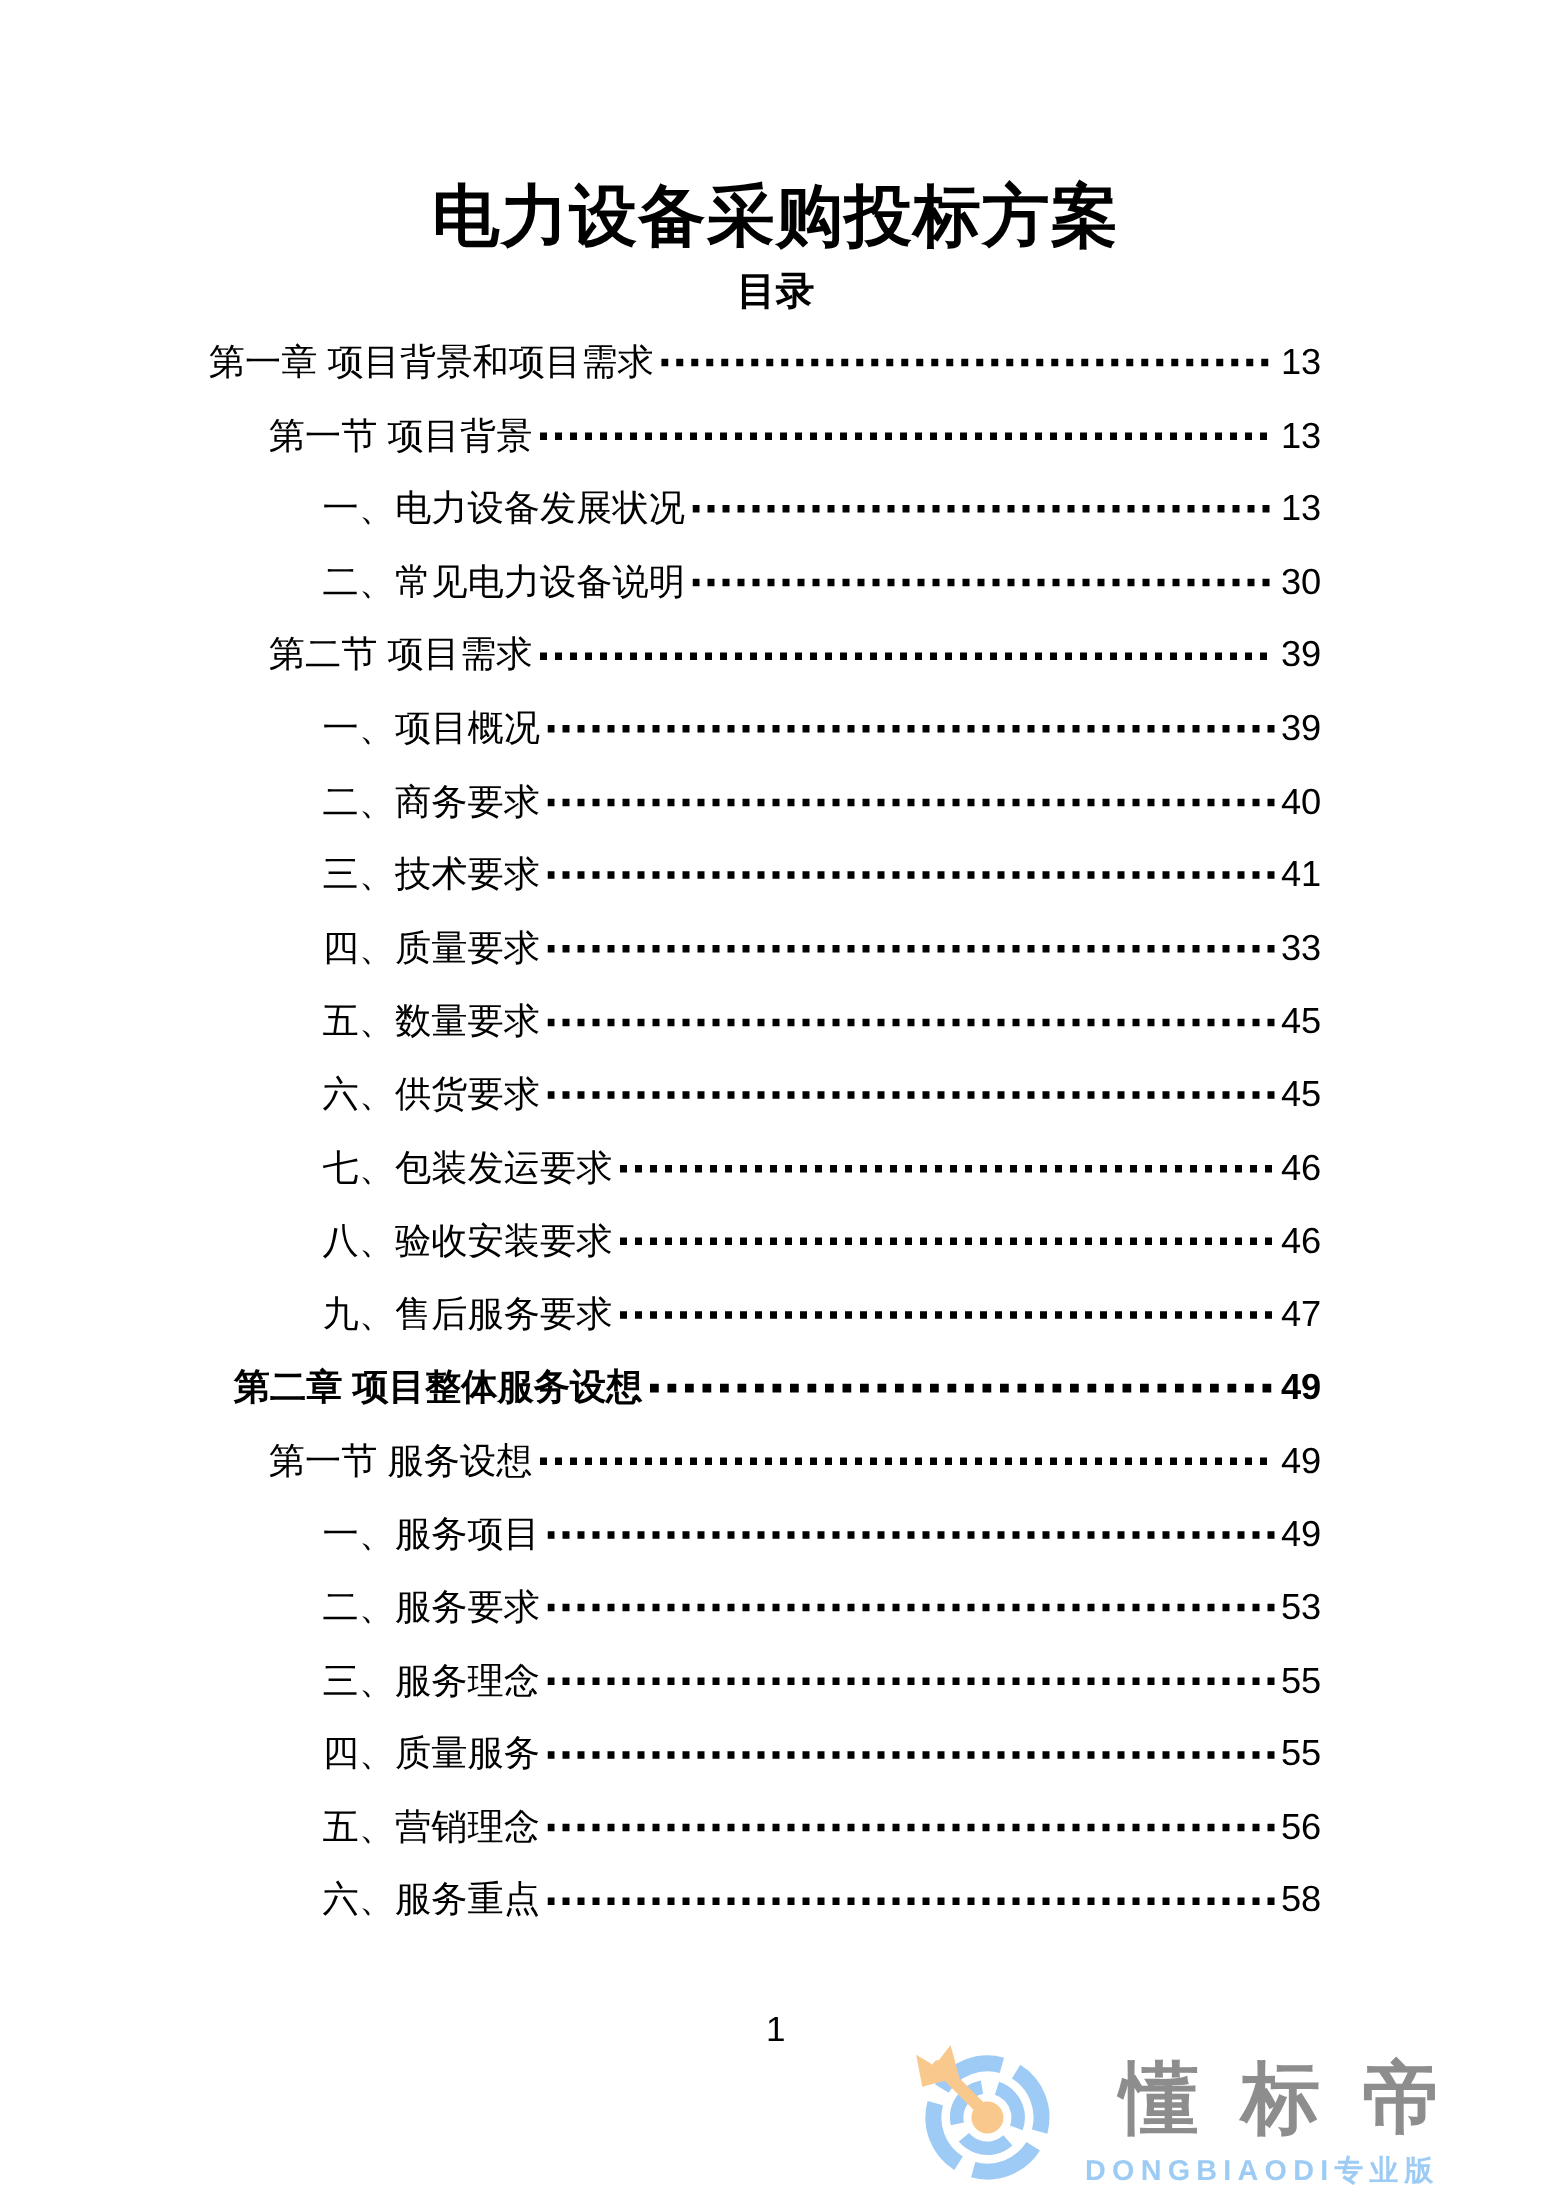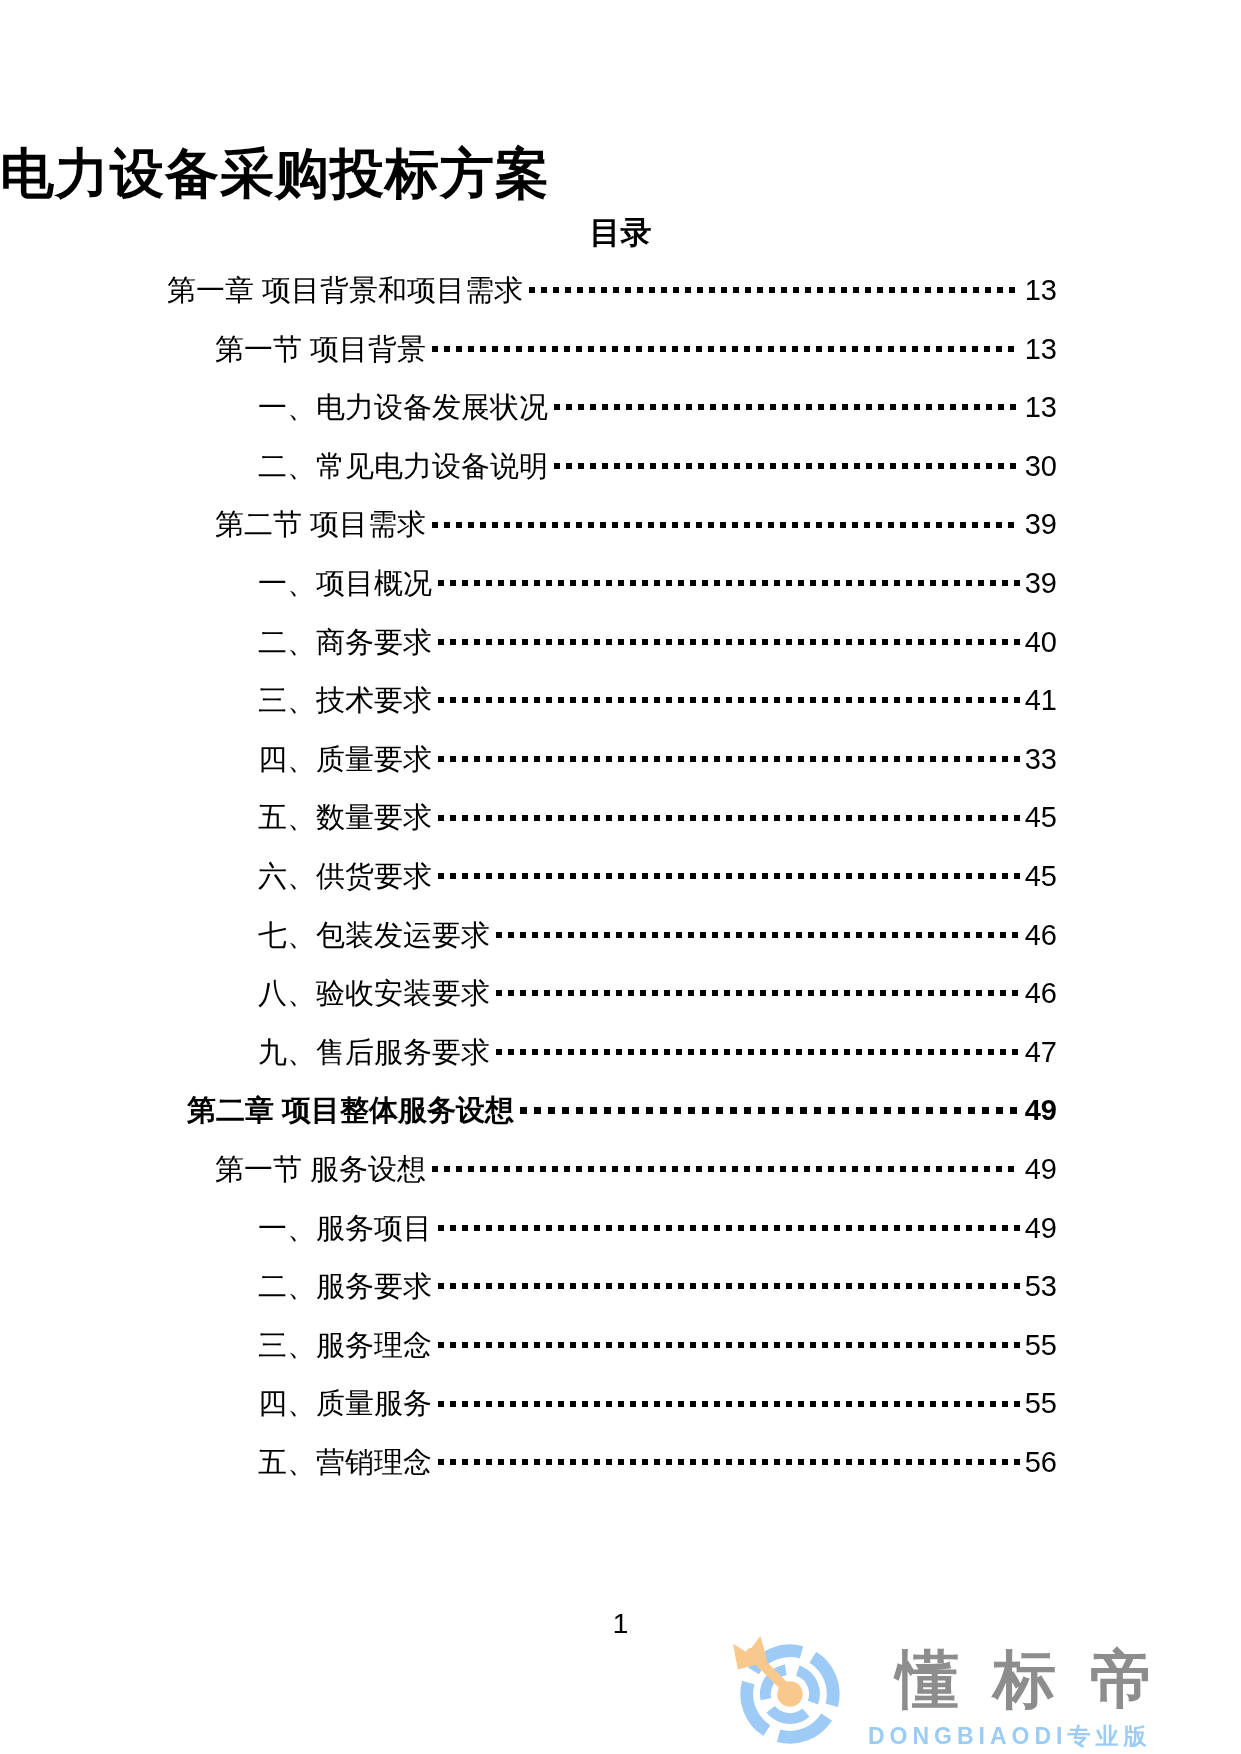--- a/index.html
+++ b/index.html
@@ -7,21 +7,21 @@
     width: 1241px; height: 1754px;
     position: relative;
     background: #ffffff;
     color: #000000;
     font-family: "Liberation Sans", "DejaVu Sans", sans-serif;
   }
   .page { position: absolute; inset: 0; overflow: hidden; }
 
   .doc-title {
     position: absolute; top: 142px; left: 0; width: 100%;
-    margin: 0; 
+    margin: 0; text-align: center;
     font-size: 54px; font-weight: bold; line-height: 1.15;
     letter-spacing: 1px;
   }
   .toc-heading {
     position: absolute; top: 214px; left: 0; width: 100%;
     text-align: center;
     font-size: 31px; font-weight: bold; line-height: 1.2;
   }
 
   .toc {
@@ -201,20 +201,25 @@
     <span class="toc-dots"></span>
     <span class="toc-page">55</span>
   </div>
 
   <div class="toc-row item">
     <span class="toc-label">五、营销理念</span>
     <span class="toc-dots"></span>
     <span class="toc-page">56</span>
   </div>
 
+  <div class="toc-row item">
+    <span class="toc-label">六、服务重点</span>
+    <span class="toc-dots"></span>
+    <span class="toc-page">58</span>
+  </div>
 </nav>
 
   <div class="page-number">1</div>
 
   <div class="brand-mark">
     <svg class="brand-icon" width="118" height="118" viewBox="0 0 120 120" aria-hidden="true">
       <g fill="none" stroke="#9ECBF6">
         <circle cx="63" cy="61" r="44" stroke-width="13" stroke-dasharray="56 13.1" transform="rotate(-58 63 61)"></circle>
         <circle cx="63" cy="61" r="25" stroke-width="11" stroke-dasharray="40 12.3" transform="rotate(168 63 61)"></circle>
       </g>

